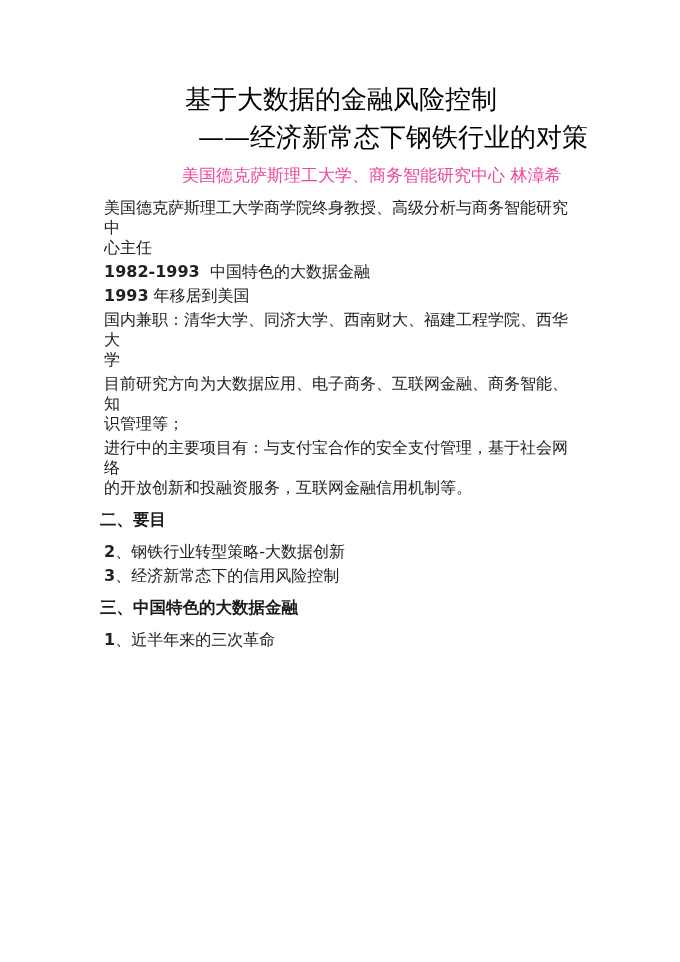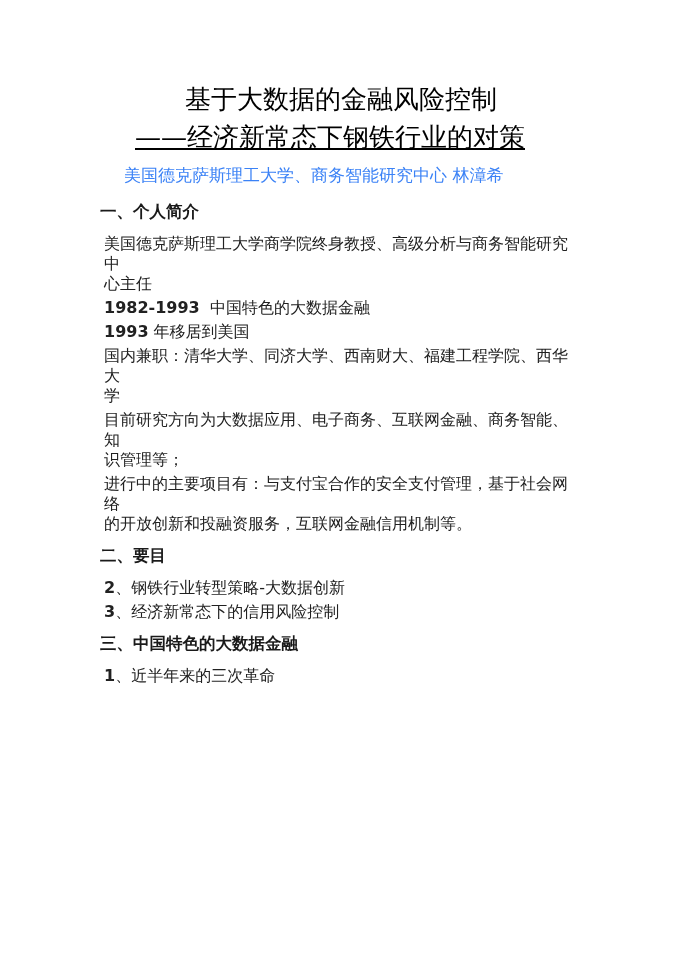--- a/index.html
+++ b/index.html
@@ -21,26 +21,26 @@
   .title {
     margin: 0;
     font-family: "DejaVu Serif", serif;
     font-weight: 400;
     font-size: 26px;
     line-height: 38px;
     color: #000000;
     white-space: pre;
   }
   .title .t1 { display: block; margin-left: 85px; }
-  .title .t2 { display: block; margin-left: 35px; text-decoration: underline; }
+  .title .t2 { display: block; margin-left: 98px; }
   .byline {
-    margin: 0 0 0 24px;
+    margin: 0 0 0 82px;
     font-size: 17px;
     line-height: 38px;
-    color: #3b82f6;
+    color: #ec4899;
     white-space: pre-wrap;
   }
   p.h {
     margin: 0;
     font-size: 16.5px;
     font-weight: 700;
     line-height: 36px;
     color: #1a1a1a;
     white-space: pre-wrap;
   }
@@ -59,21 +59,20 @@
 </style>
 </head>
 <body>
 
 <div class="page">
 
   <h1 class="title"><span class="t1">基于大数据的金融风险控制</span><span class="t2">——经济新常态下钢铁行业的对策</span></h1>
 
   <p class="byline">美国德克萨斯理工大学、商务智能研究中心 林漳希</p>
 
-  <p class="h"><span>一、个人简介</span></p>
 
   <p class="b"><span>美国德克萨斯理工大学商学院终身教授、高级分析与商务智能研究中
 心主任</span></p>
 
   <p class="b"><span class="num">1982-1993</span><span>  中国特色的大数据金融</span></p>
 
   <p class="b"><span class="num">1993</span><span> 年移居到美国</span></p>
 
   <p class="b"><span>国内兼职：清华大学、同济大学、西南财大、福建工程学院、西华大
 学</span></p>

